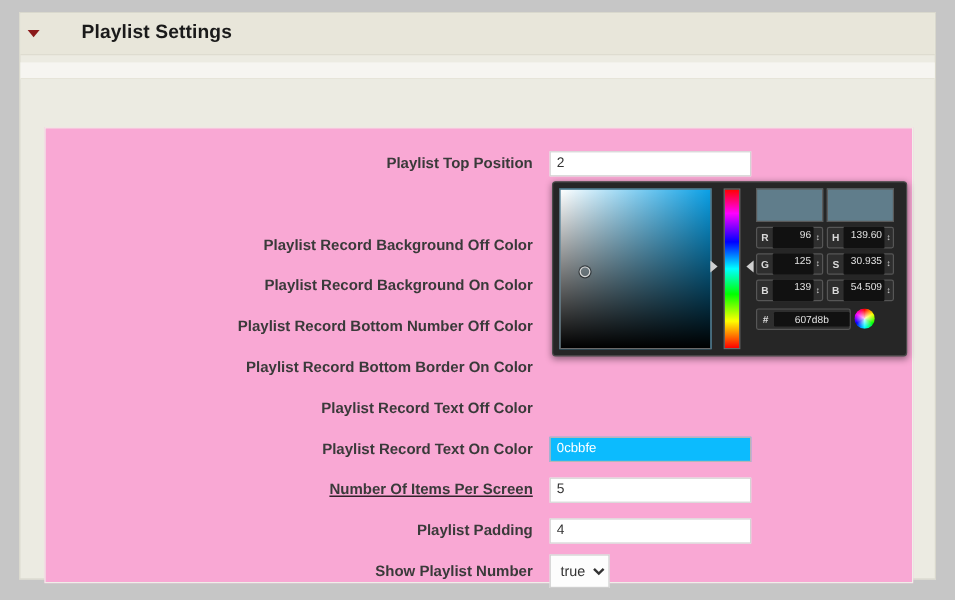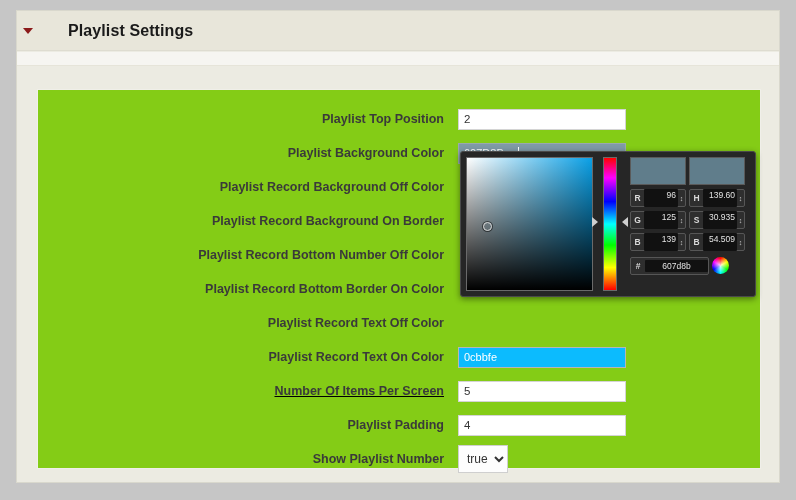--- a/index.html
+++ b/index.html
@@ -23,21 +23,21 @@
     left: 16px; top: 10px;
     width: 764px; height: 473px;
     background: #ecebe2;
     border: 1px solid #d9d8cd;
   }
 
   
   .titlebar {
     position: absolute;
     left: 0; top: 0;
-    width: 100%; height: 40px;
+    width: 100%; height: 35px;
     background: #e8e6da;
     border-bottom: 1px solid #dedcd0;
     display: flex;
     align-items: center;
   }
   .caret {
     width: 0; height: 0;
     margin-left: 6px;
     border-left: 5px solid transparent;
     border-right: 5px solid transparent;
@@ -57,23 +57,23 @@
     position: absolute;
     left: 0; top: 41px;
     width: 100%; height: 14px;
     background: #f6f5f1;
     border-bottom: 1px solid #e6e4d9;
   }
 
   
   .form-area {
     position: absolute;
-    left: 20px; top: 78px;
+    left: 20px; top: 95px;
     width: 724px; height: 380px;
-    background: #84cc16;
+    background: #f9a8d4;
     border: 1px solid #f0efe9;
   }
 
   .row {
     position: absolute;
     left: 0;
     width: 100%;
     height: 34px;
     display: flex;
     align-items: center;
@@ -272,35 +272,28 @@
 
     <div class="form-area">
 
       <div class="row" style="top:12px;">
         <div class="label">Playlist Top Position</div>
         <div class="field-wrap">
           <input class="txt" value="2" style="">
         </div>
       </div>
 
-      <div class="row" style="top:46px;">
-        <div class="label">Playlist Background Color</div>
-        <div class="field-wrap">
-          <input class="txt colorbox active" style="background: rgb(127, 154, 166);" value="607D8B">
-          <span class="caretbar" style="left:60px;"></span>
-        </div>
-      </div>
 
       <div class="row" style="top:80px;">
         <div class="label">Playlist Record Background Off Color</div>
         <div class="field-wrap"></div>
       </div>
 
       <div class="row" style="top:114px;">
-        <div class="label">Playlist Record Background On Border</div>
+        <div class="label">Playlist Record Background On Color</div>
         <div class="field-wrap"></div>
       </div>
 
       <div class="row" style="top:148px;">
         <div class="label">Playlist Record Bottom Number Off Color</div>
         <div class="field-wrap"></div>
       </div>
 
       <div class="row" style="top:182px;">
         <div class="label">Playlist Record Bottom Border On Color</div>

